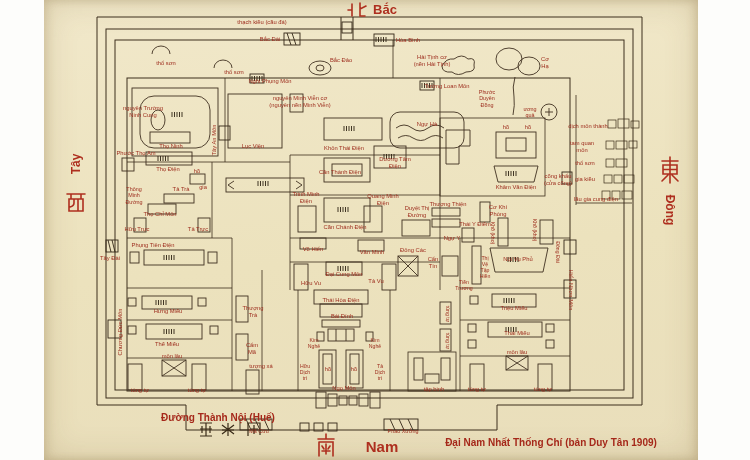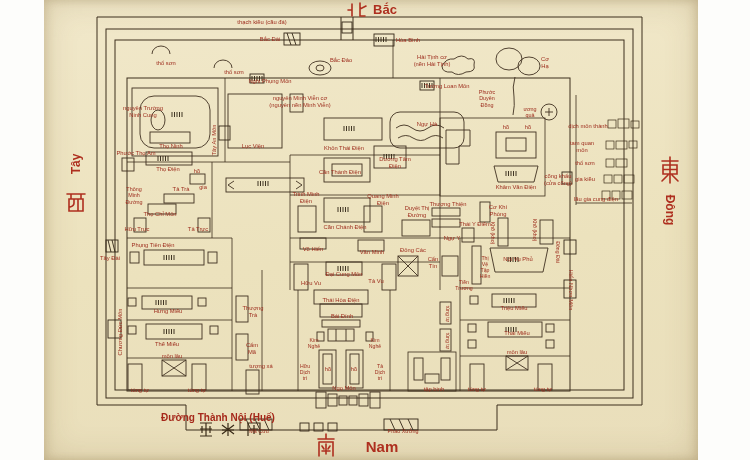--- a/index.html
+++ b/index.html
@@ -373,13 +373,14 @@
       <span class="lbl" style="left: 259px; top: 431px; font-size: 5.4px; transform: translate(-50%, -50%);">Mã Cứu</span>
       <span class="lbl" style="left: 403px; top: 431px; font-size: 5.4px; transform: translate(-50%, -50%);">Pháo Xưởng</span>
     </div>
 
   <div class="compass" style="left:385px;top:9px;font-size:13px;">Bắc</div>
   <div class="compass" style="left:364px;top:446px;font-size:15px;padding-left:36px;">Nam</div>
   <div class="compass" style="left:76px;top:164px;font-size:12px;transform:translate(-50%,-50%) rotate(-90deg);">Tây</div>
   <div class="compass" style="left:670px;top:210px;font-size:12px;transform:translate(-50%,-50%) rotate(90deg);">Đông</div>
 
   <div id="map-title">Đường Thành Nội (Huế)</div>
+  <div id="map-caption">Đại Nam Nhất Thống Chí (bản Duy Tân 1909)</div>
 </div>
 
 </body></html>

